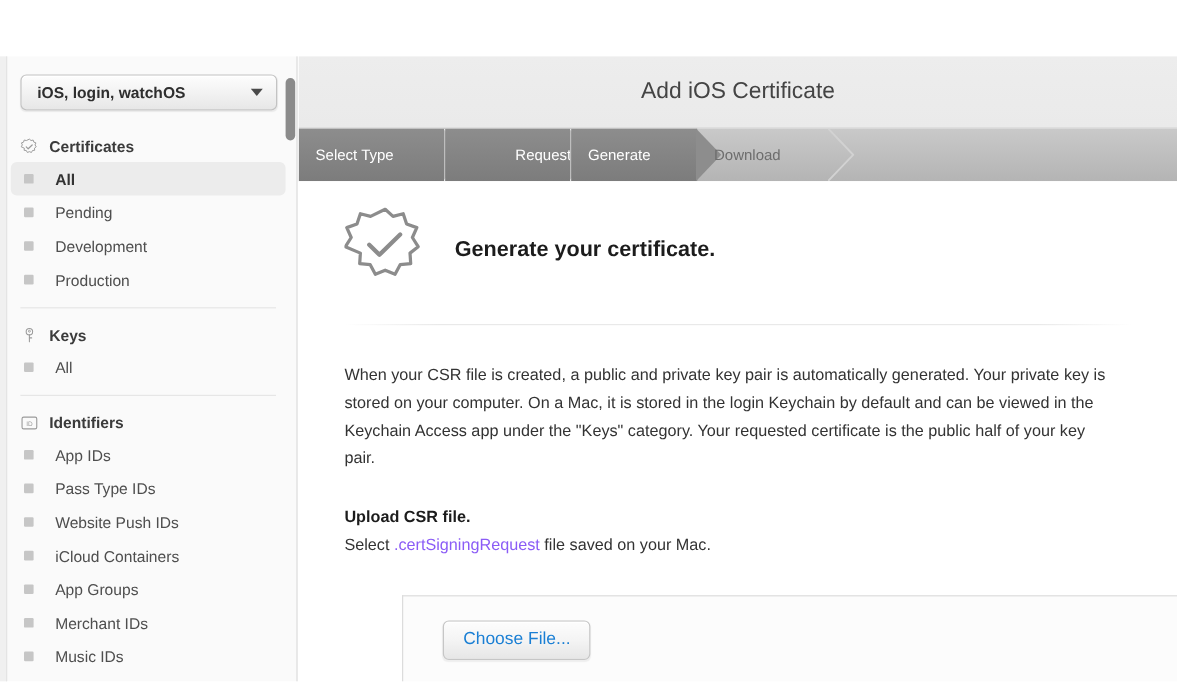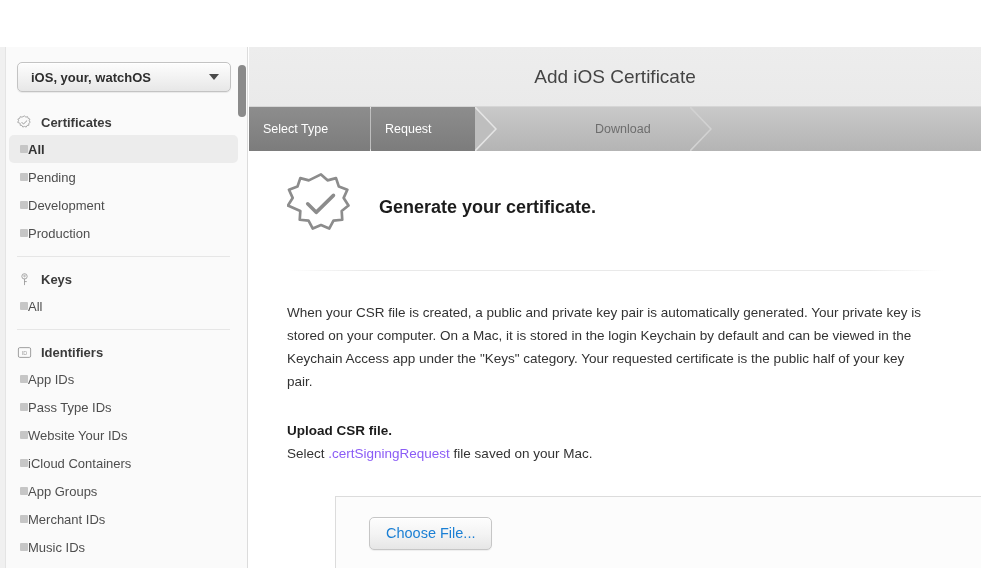--- a/index.html
+++ b/index.html
@@ -63,21 +63,21 @@
   .nav { position: absolute; left: 0; top: 62px; width: 247px; }
   .nav-divider { height: 1px; background: #e6e6e6; margin: 9px 17px 9px 17px; }
   .nav-section {
     display: flex; align-items: center; gap: 9px;
     padding: 4px 0 4px 17px; height: 26px;
   }
   .nav-section .sec-label {
     font-size: 13px; font-weight: bold; color: #3b3b3b;
   }
   .nav-item {
-    display: flex; align-items: center; gap: 0;
+    display: flex; align-items: center; gap: 18px;
     height: 28px; margin: 0 9px; padding-left: 30px;
     border-radius: 5px;
   }
   .nav-item .bullet {
     width: 8px; height: 8px; background: #c6c6c6; border-radius: 1px;
     margin-left: -19px;
   }
   .nav-item .it-label { font-size: 13px; color: #4e4e4e; }
   .nav-item.active { background: #ececec; }
   .nav-item.active .it-label { font-weight: bold; color: #333; }
@@ -154,21 +154,21 @@
 </head>
 <body>
 
 <div class="app">
 
 
   <div class="sidebar">
     <div class="scroll-thumb"></div>
 
     <div class="platform-select">
-      <span class="lbl">iOS, your, watchOS</span>
+      <span class="lbl">iOS, login, watchOS</span>
       <span class="caret-dn"></span>
     </div>
 
     <div class="nav">
 
       <div class="nav-section">
         <span>
           <svg class="icon-svg" width="15" height="15" viewBox="0 0 24 24">
             <path d="M12 1.5l2.2 1.9 2.8-.7.9 2.8 2.8 1-1.2 2.7 1.6 2.5-2.3 1.8.2 2.9-2.9.3-1.4 2.6-2.7-1.1-2.7 1.1-1.4-2.6-2.9-.3.2-2.9L1 11.7l1.6-2.5L1.4 6.5l2.8-1 .9-2.8 2.8.7z" fill="none" stroke="#9a9a9a" stroke-width="1.3" stroke-linejoin="round"></path>
             <path d="M7.8 11.8l2.6 2.6 5.3-5.1" fill="none" stroke="#9a9a9a" stroke-width="1.6" stroke-linecap="round" stroke-linejoin="round"></path>
@@ -228,21 +228,21 @@
       <div class="nav-item">
         <span class="bullet"></span>
         <span class="it-label">App IDs</span>
       </div>
       <div class="nav-item">
         <span class="bullet"></span>
         <span class="it-label">Pass Type IDs</span>
       </div>
       <div class="nav-item">
         <span class="bullet"></span>
-        <span class="it-label">Website Your IDs</span>
+        <span class="it-label">Website Push IDs</span>
       </div>
       <div class="nav-item">
         <span class="bullet"></span>
         <span class="it-label">iCloud Containers</span>
       </div>
       <div class="nav-item">
         <span class="bullet"></span>
         <span class="it-label">App Groups</span>
       </div>
       <div class="nav-item">
@@ -264,25 +264,31 @@
     </div>
 
     <div class="steps">
       <div class="step done" style="left:0px; width:122px;">
         <span class="txt">Select Type</span>
         <svg class="chev" viewBox="0 0 22 44" preserveAspectRatio="none">
           <path d="M0 0 L21 22 L0 44 Z" fill="#bebebe"></path>
           <path d="M0 0 L21 22 L0 44" fill="none" stroke="#e4e4e4" stroke-width="1.6"></path>
         </svg>
       </div>
-      <div class="step done" style="left:122px; width:105px;">
+      <div class="step done" style="left:122px; width:105px;justify-content:flex-end;">
         <span class="txt">Request</span>
         <svg class="chev" viewBox="0 0 22 44" preserveAspectRatio="none">
           <path d="M0 0 L21 22 L0 44 Z" fill="#bebebe"></path>
           <path d="M0 0 L21 22 L0 44" fill="none" stroke="#e4e4e4" stroke-width="1.6"></path>
+        </svg>
+      </div>
+      <div class="step done" style="left:227px; width:105px;">
+        <span class="txt">Generate</span>
+        <svg class="chev" viewBox="0 0 22 44" preserveAspectRatio="none">
+          <path d="M0 0 L21 22 L0 44 Z" fill="#8d8d8d"></path>
         </svg>
       </div>
       <div class="step todo" style="left:332px; width:110px;">
         <span class="txt">Download</span>
         <svg class="chev" viewBox="0 0 22 44" preserveAspectRatio="none">
           <path d="M0 0 L21 22 L0 44" fill="none" stroke="#d2d2d2" stroke-width="1.6"></path>
         </svg>
       </div>
     </div>
 

